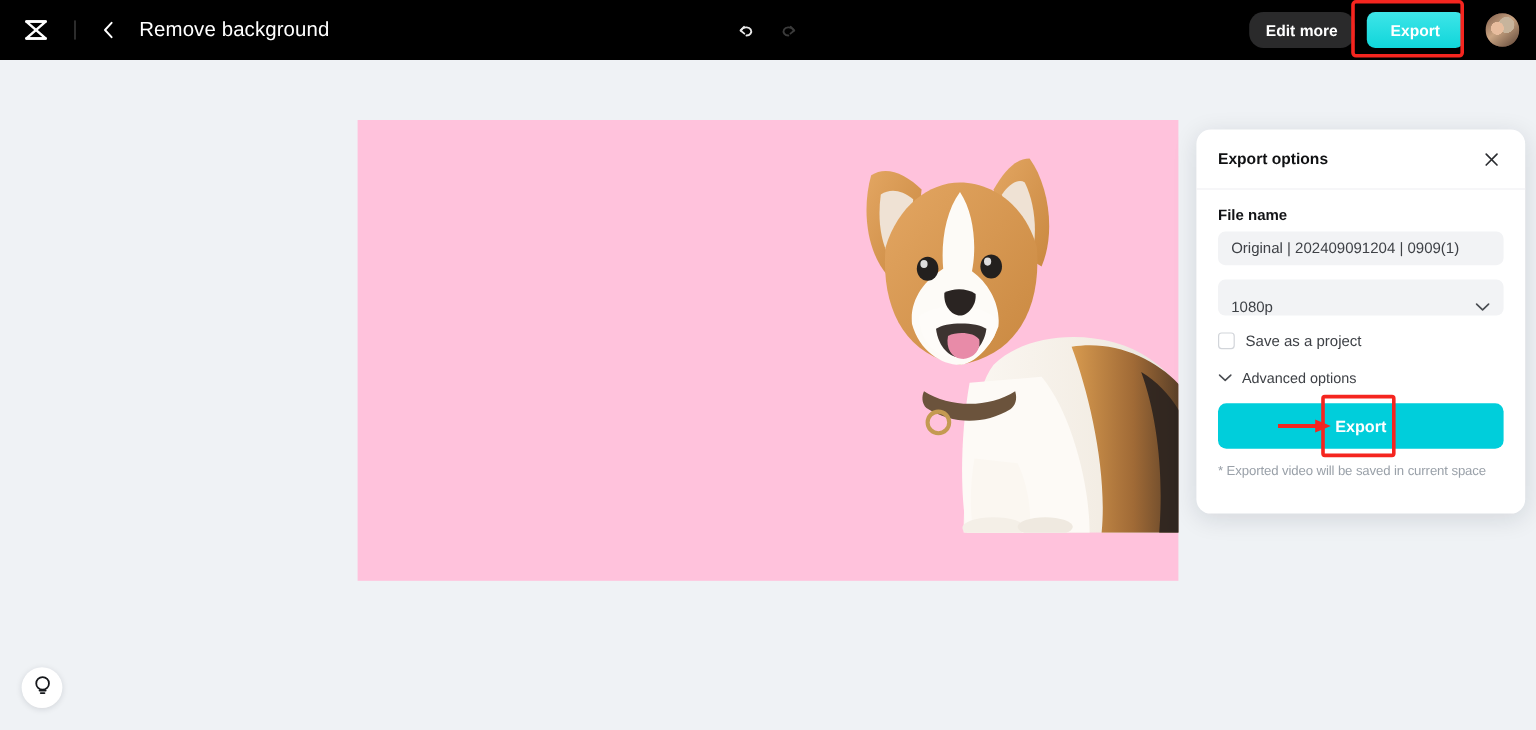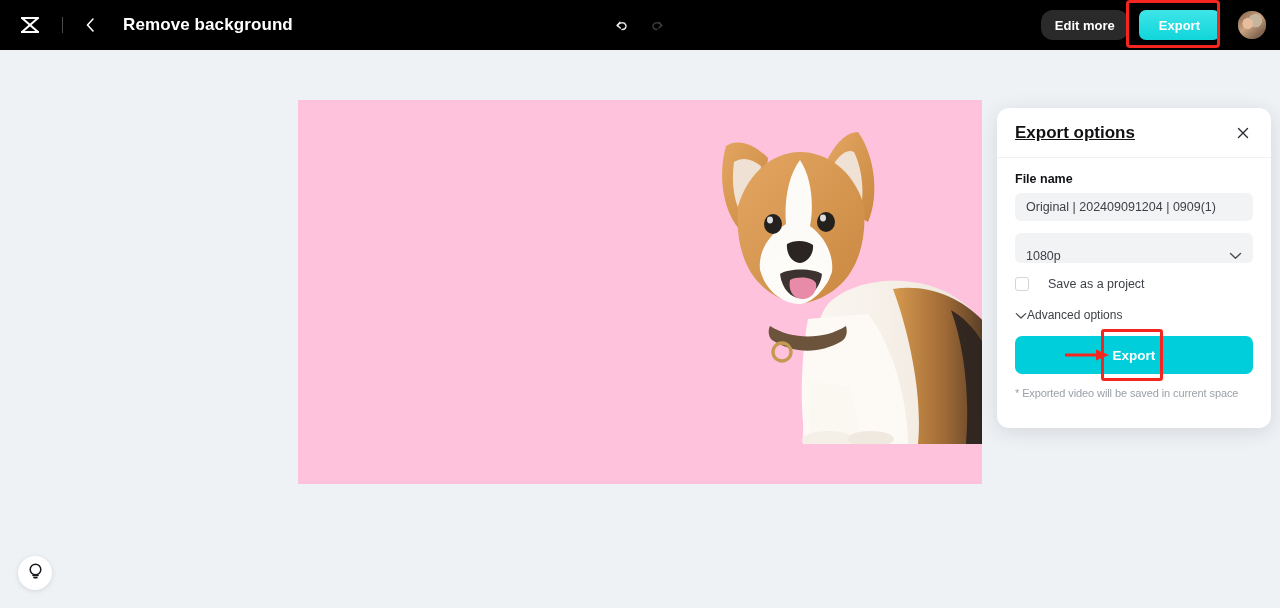--- a/index.html
+++ b/index.html
@@ -15,22 +15,22 @@
   .topbar {
     position: absolute; top: 0; left: 0;
     width: 1280px; height: 50px;
     background: #000000;
     display: flex; align-items: center;
   }
   .logo { margin-left: 16px; width: 28px; height: 28px; display: flex; align-items: center; justify-content: center; }
   .vdiv { width: 1px; height: 16px; background: #4a4a4a; margin-left: 18px; }
   .backbtn { margin-left: 18px; width: 18px; height: 24px; display: flex; align-items: center; justify-content: center; cursor: pointer; }
   .page-title {
-    margin-left: 24px; color: #ffffff;
-    font-size: 17px; font-weight: bold; letter-spacing: .1px;
+    margin-left: 17px; color: #ffffff;
+    font-size: 17px; font-weight: normal; letter-spacing: .1px;
   }
   .history { position: absolute; left: 608px; top: 0; height: 50px; display: flex; align-items: center; gap: 10px; }
   .hbtn { width: 26px; height: 26px; display: flex; align-items: center; justify-content: center; cursor: pointer; }
   .right-cluster { position: absolute; right: 14px; top: 0; height: 50px; display: flex; align-items: center; gap: 10px; }
   .btn-editmore {
     background: #2a2a2b; color: #fff; font-size: 13px; font-weight: bold;
     border: none; border-radius: 12px; height: 30px; padding: 0 14px; cursor: pointer;
     font-family: "Liberation Sans", sans-serif;
   }
   .export-wrap { position: relative; display: flex; align-items: center; }
@@ -89,39 +89,39 @@
   
   .panel {
     position: absolute; left: 997px; top: 58px; width: 274px; height: 320px;
     background: #ffffff; border-radius: 12px;
     box-shadow: 0 4px 20px rgba(16,24,40,.12);
   }
   .panel-head {
     height: 50px; display: flex; align-items: center; justify-content: space-between;
     padding: 0 18px; border-bottom: 1px solid #f0f1f3;
   }
-  .panel-title { font-size: 17px; font-weight: bold; color: #101113; text-decoration: underline; }
+  .panel-title { font-size: 13px; font-weight: bold; color: #101113; }
   .panel-close { width: 20px; height: 20px; display: flex; align-items: center; justify-content: center; cursor: pointer; color: #2b2d31; }
   .panel-body { padding: 14px 18px 0 18px; }
   .field-label { font-size: 12.5px; font-weight: bold; color: #121316; margin-bottom: 7px; }
   .field-box {
     height: 28px; background: #f2f3f5; border-radius: 6px;
     display: flex; align-items: center; padding: 0 11px;
     font-size: 12.5px; color: #3e4146; cursor: text;
   }
   .select-box {
     height: 30px; background: #f2f3f5; border-radius: 6px;
     display: flex; align-items: flex-end; justify-content: space-between;
     padding: 0 11px; font-size: 12.5px; color: #3e4146; cursor: pointer;
   }
   .gap1 { height: 12px; }
-  .check-row { display: flex; align-items: center; gap: 19px; margin-top: 14px; cursor: pointer; }
+  .check-row { display: flex; align-items: center; gap: 9px; margin-top: 14px; cursor: pointer; }
   .checkbox { width: 14px; height: 14px; border: 1.5px solid #d2d5da; border-radius: 3px; background: #fff; }
   .check-label { font-size: 12.5px; color: #3e4146; }
-  .adv-row { display: flex; align-items: center; gap: 0; margin-top: 15px; cursor: pointer; }
+  .adv-row { display: flex; align-items: center; gap: 8px; margin-top: 15px; cursor: pointer; }
   .adv-label { font-size: 12px; color: #3e4146; }
   .export-panel-wrap { position: relative; margin-top: 12px; }
   .btn-export-panel {
     width: 100%; height: 38px; border: none; border-radius: 7px;
     background: #00cedb; color: #ffffff; font-size: 13.5px; font-weight: bold;
     cursor: pointer; font-family: "Liberation Sans", sans-serif;
   }
   .hl-box-panel {
     position: absolute; left: 86px; top: -7px; width: 62px; height: 52px;
     border: 3px solid #f5251f; border-radius: 3px; pointer-events: none;

